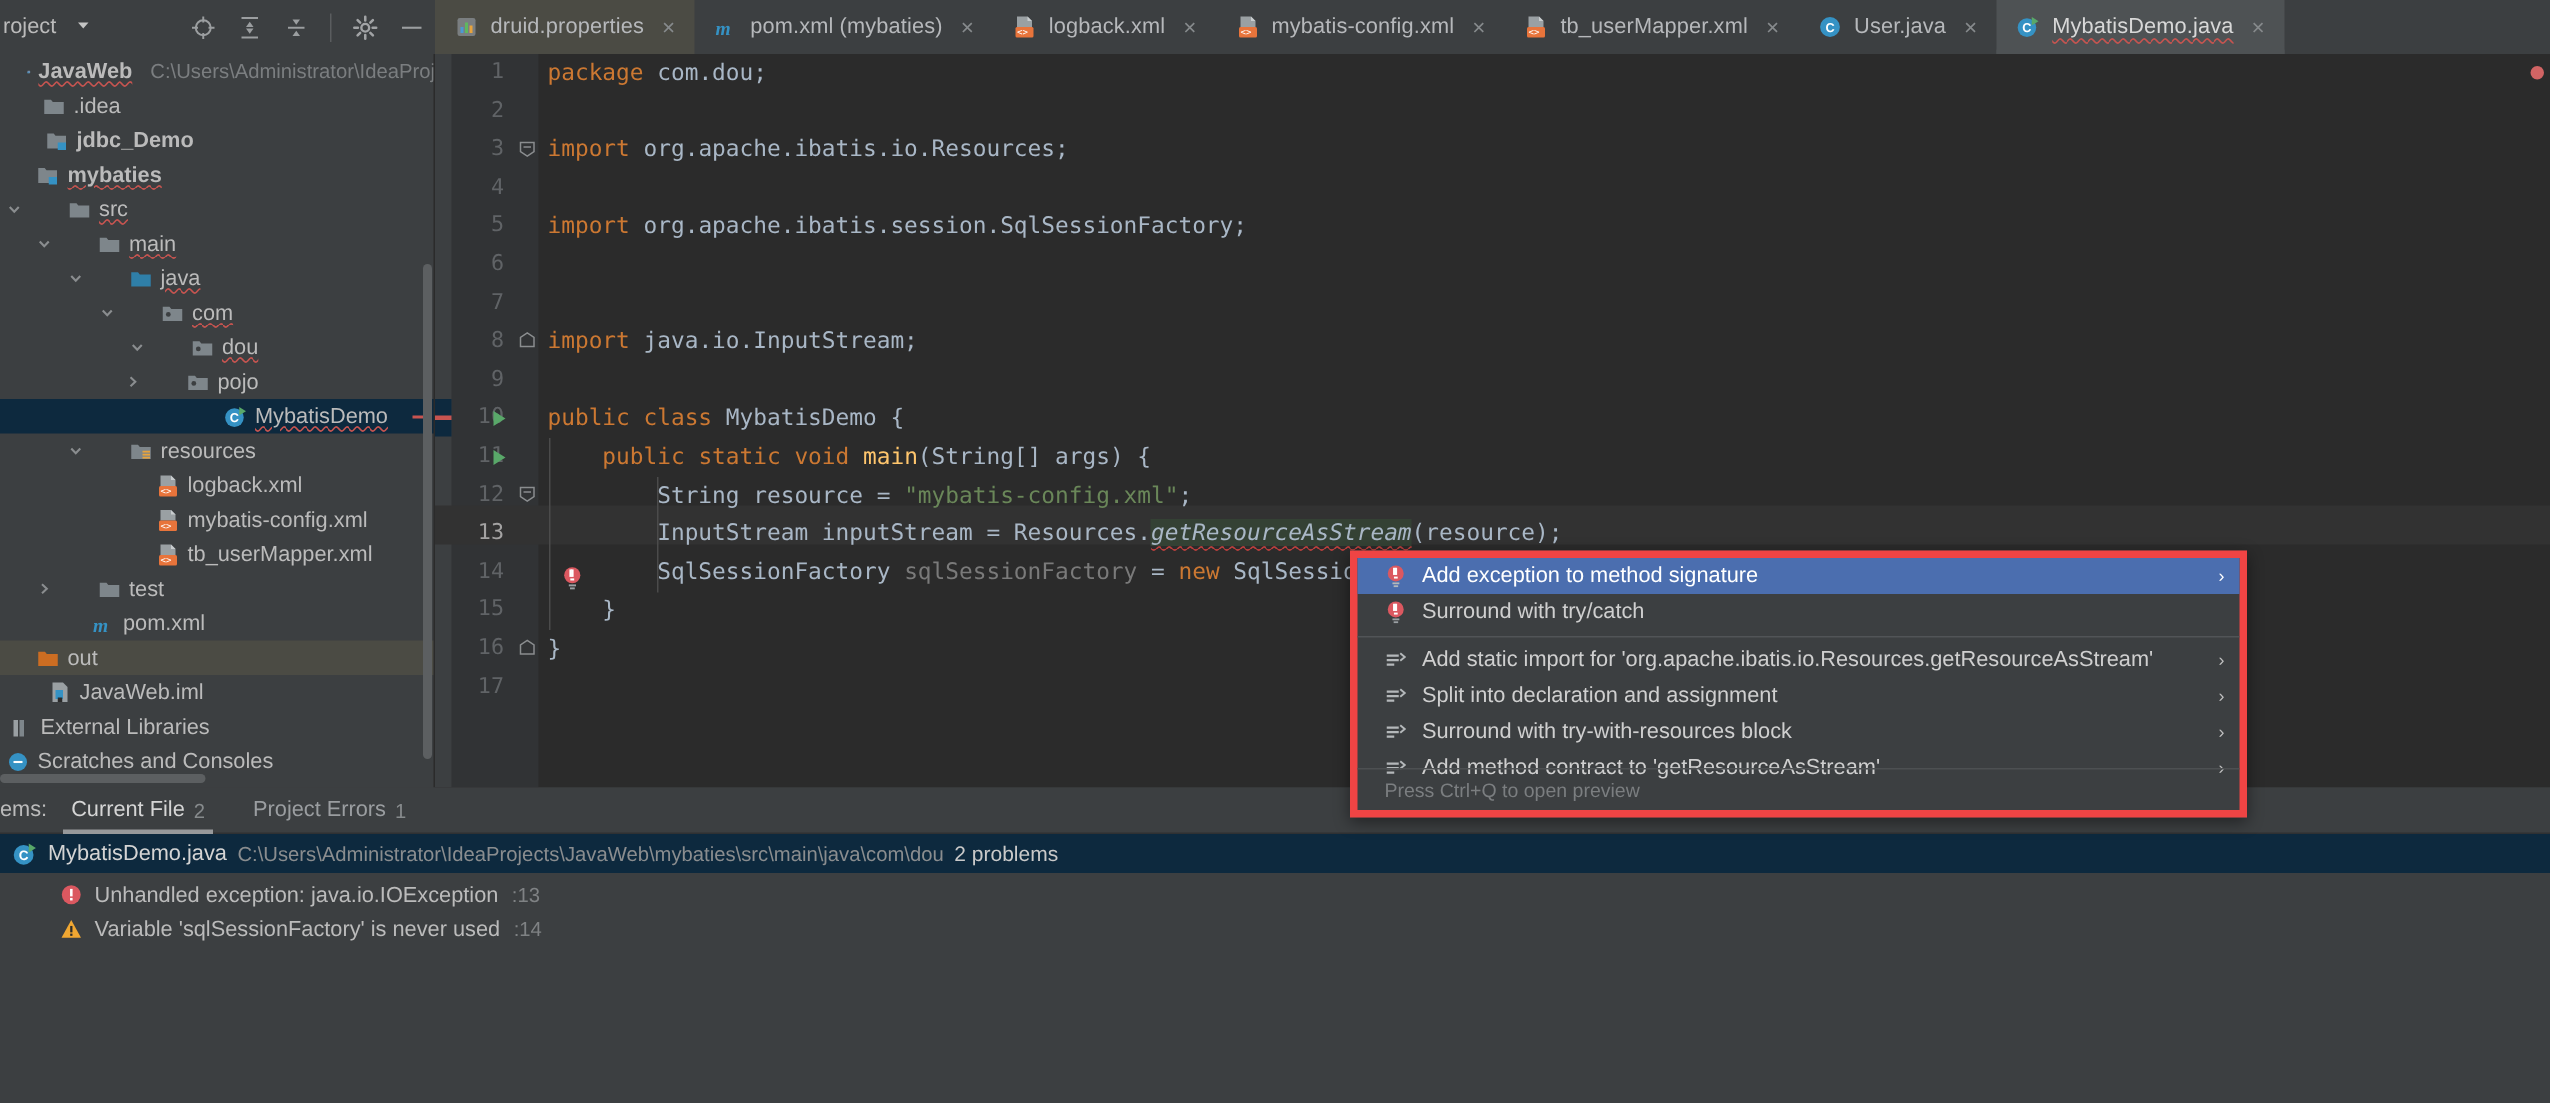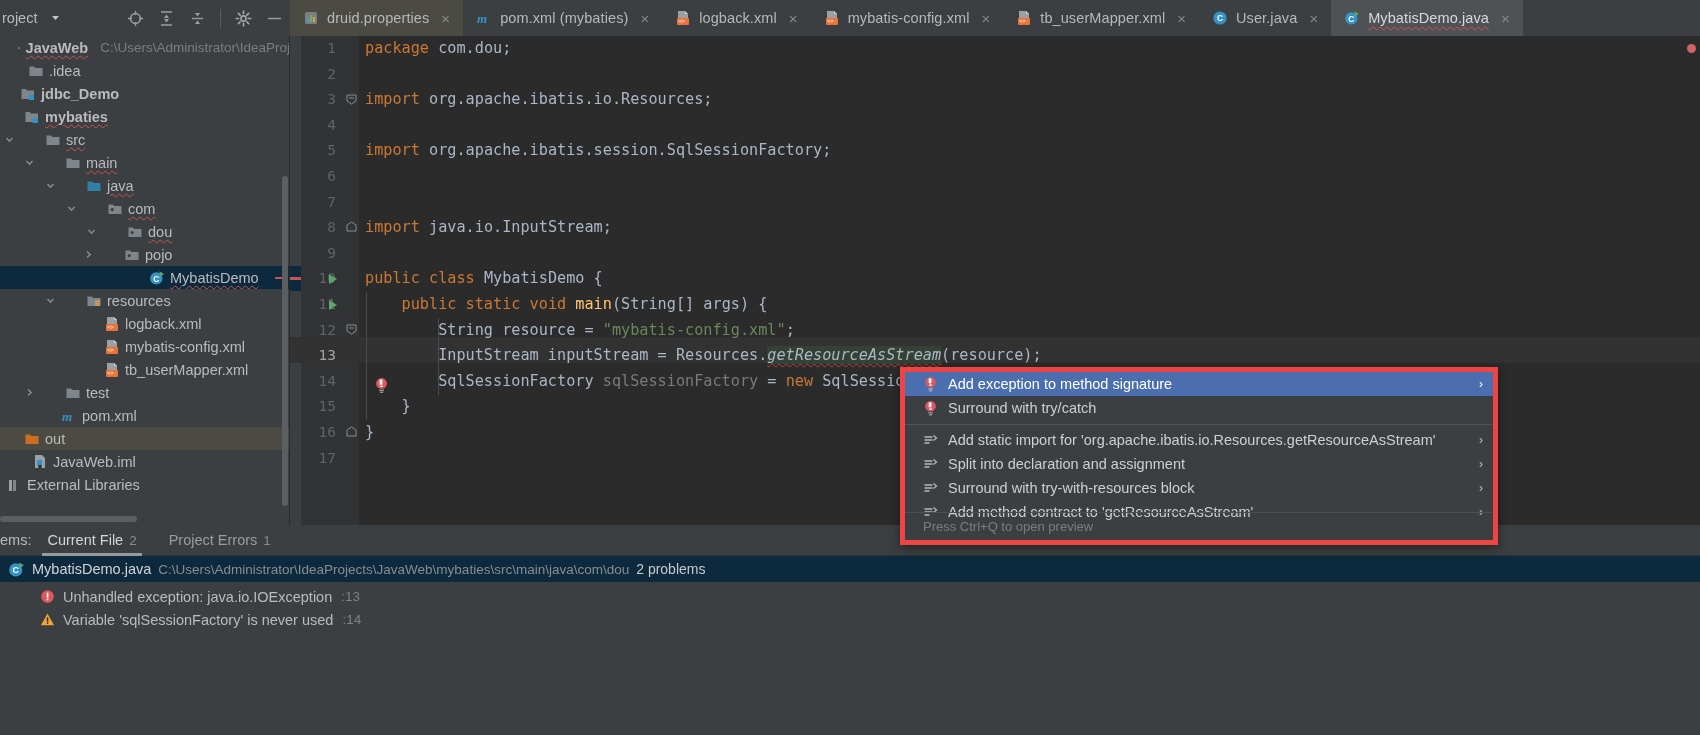--- a/index.html
+++ b/index.html
@@ -331,21 +331,21 @@
     </div>
 
     <div class="tree-row" style="top:23px;position:absolute;left:0;width:290px;padding-left:12px">
       <span class="arrow empty"></span>
       <svg width="16" height="16" viewBox="0 0 16 16">
           <path d="M1.5 3.5h4.5l1.2 1.5h7.3v8H1.5z" fill="#7e868b"></path>
         </svg>
       <span class="tree-label">.idea</span>
     </div>
 
-    <div class="tree-row" style="top:46px;position:absolute;left:0;width:290px;padding-left:4px">
+    <div class="tree-row" style="top:46px;position:absolute;left:0;width:290px;padding-left:14px">
       <span class="arrow empty"></span>
       <svg width="16" height="16" viewBox="0 0 16 16">
           <path d="M1.5 3h4.3l1.2 1.5h7v8.5h-12.5z" fill="#7e868b"></path>
           <rect x="8.5" y="9" width="5.5" height="5" fill="#3592c4"></rect>
         </svg>
       <span class="tree-label bold">jdbc_Demo</span>
     </div>
 
     <div class="tree-row" style="top:69px;position:absolute;left:0;width:290px;padding-left:8px">
       <span class="arrow empty"></span>
@@ -539,20 +539,28 @@
 
     <div class="tree-row" style="top:437px;position:absolute;left:0;width:290px;padding-left:0px">
       <span class="arrow empty"></span>
       <svg width="16" height="16" style="margin-left:-10px" viewBox="0 0 16 16">
           <rect x="3" y="3" width="3" height="11" fill="#9aa0a3"></rect>
           <rect x="7" y="3" width="3" height="11" fill="#7e868b"></rect>
         </svg>
       <span class="tree-label">External Libraries</span>
     </div>
 
+    <div class="tree-row" style="top:460px;position:absolute;left:0;width:290px;padding-left:0px">
+      <span class="arrow empty"></span>
+      <svg width="16" height="16" style="margin-left:-12px" viewBox="0 0 16 16">
+          <circle cx="8" cy="8" r="6" fill="#3592c4"></circle>
+          <path d="M5 8h6" stroke="#fff" stroke-width="1.4"></path>
+        </svg>
+      <span class="tree-label">Scratches and Consoles</span>
+    </div>
 
     <div class="sb-vscroll"></div>
     <div class="sb-hscroll"></div>
   </div>
   <div class="sidebar-divider"></div>
 
   <div class="editor">
     <div class="gutter"></div>
     <div class="gutter-strip"></div>
 

